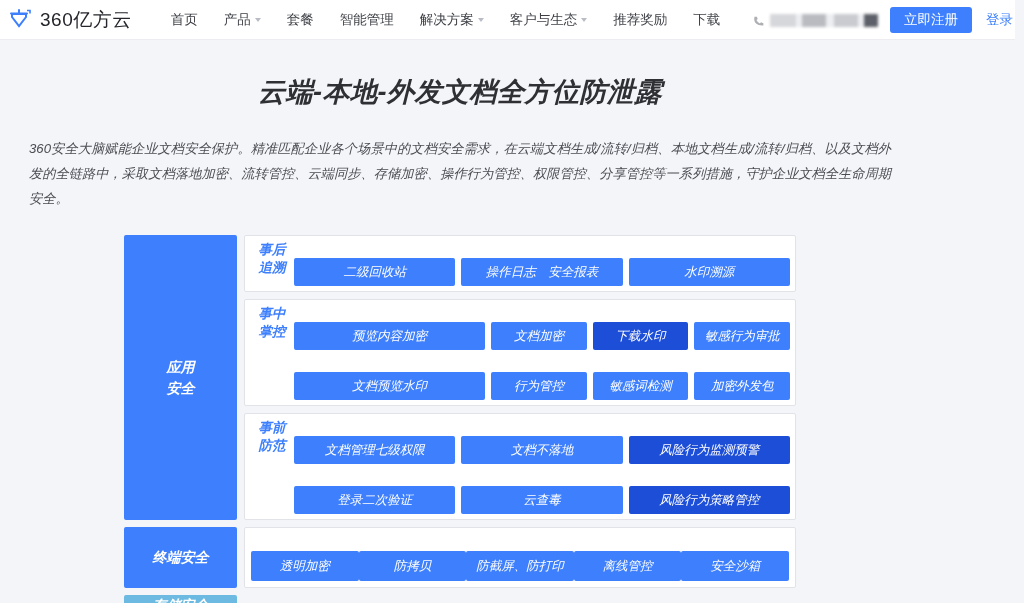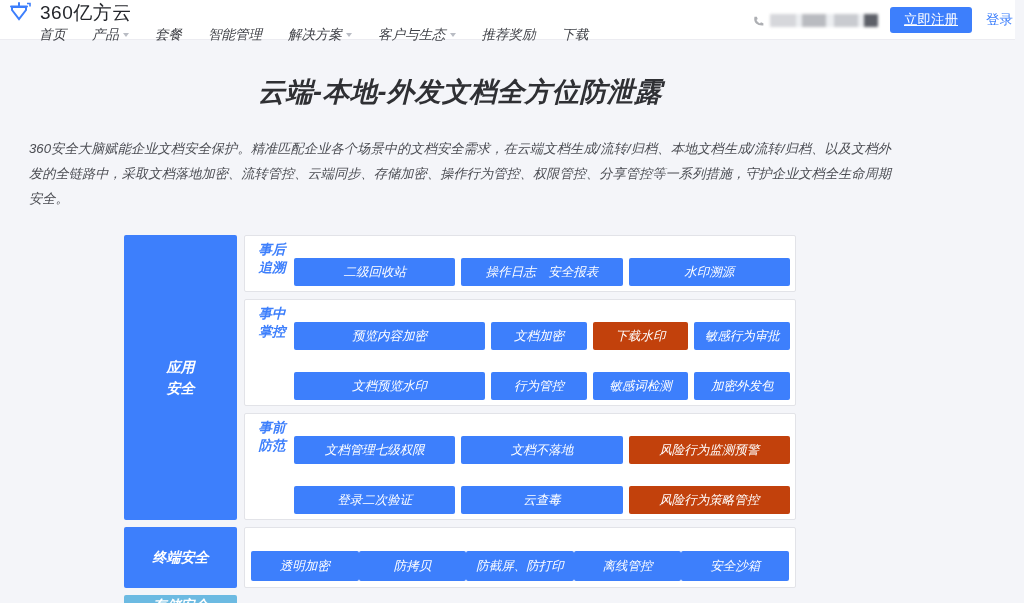--- a/index.html
+++ b/index.html
@@ -10,33 +10,32 @@
     overflow: hidden;
   }
 
   
   .navbar {
     height: 40px; width: 1015px;
     background: #ffffff;
     display: flex; 
     border-bottom: 1px solid #ececf1;
     position: relative;
-    flex-direction: column;
   }
   .brand { display: flex; align-items: center; padding-left: 8px; flex: 0 0 auto; }
   .logo-mark { width: 26px; height: 26px; position: relative; margin-right: 6px; }
   .brand-name {
     font-size: 19px; letter-spacing: 0.5px; color: #24262b;
     font-weight: 400; white-space: nowrap;
   }
   .nav-links { display: flex; align-items: center; margin-left: 26px; }
   .nav-item {
     display: flex; align-items: center;
     font-size: 13.5px; color: #3d3f45;
-    padding: 0 13px; white-space: nowrap; cursor: pointer; font-style: italic;
+    padding: 0 13px; white-space: nowrap; cursor: pointer;
   }
   .caret {
     display: inline-block; margin-left: 4px;
     width: 0; height: 0;
     border-left: 3.5px solid transparent;
     border-right: 3.5px solid transparent;
     border-top: 4px solid #b9bcc4;
   }
   .nav-right {
     position: absolute; right: 0; top: 0; height: 40px;
@@ -52,21 +51,21 @@
         #b9bbc0 32px 56px, #eceef1 56px 64px,
         #c9cbd0 64px 88px, #eceef1 88px 94px,
         #5d6068 94px 108px);
     filter: blur(1.6px);
     border-radius: 1px;
   }
   .btn-register {
     background: #3d7ffc; color: #ffffff;
     font-size: 13.5px; border: none; border-radius: 3px;
     height: 26px; padding: 0 14px; cursor: pointer;
-    white-space: nowrap; line-height: 26px; text-decoration: underline;
+    white-space: nowrap; line-height: 26px;
   }
   .btn-login {
     font-size: 13.5px; color: #3d7ffc; margin-left: 14px;
     white-space: nowrap; cursor: pointer;
   }
 
   
   .page { width: 920px; padding-top: 34px; font-style: italic; }
   .page-title {
     text-align: center; font-size: 27px; font-weight: bold;
@@ -111,21 +110,21 @@
   .group-rows { flex: 1 1 auto; display: flex; flex-direction: column; gap: 5px; }
   .row { display: flex; gap: 6px; }
 
   .cell {
     flex: 1 1 0; height: 28px;
     display: flex; align-items: center; justify-content: center;
     color: #ffffff; font-size: 12.5px; border-radius: 2px;
     white-space: nowrap; cursor: pointer; margin-top: 17px;
   }
   .cell.blue { background: #3d7ffc; }
-  .cell.purple { background: #c2410c; }
+  .cell.purple { background: #1d4ed8; }
   .cell.lightblue { background: #6cbae2; }
 
   
   .strip {
     background: #ffffff; border: 1px solid #e2e3e8;
     border-radius: 2px; padding: 6px;
     display: flex; gap: 0; align-items: center;
   }
   .strip .cell { height: 30px; }
 

